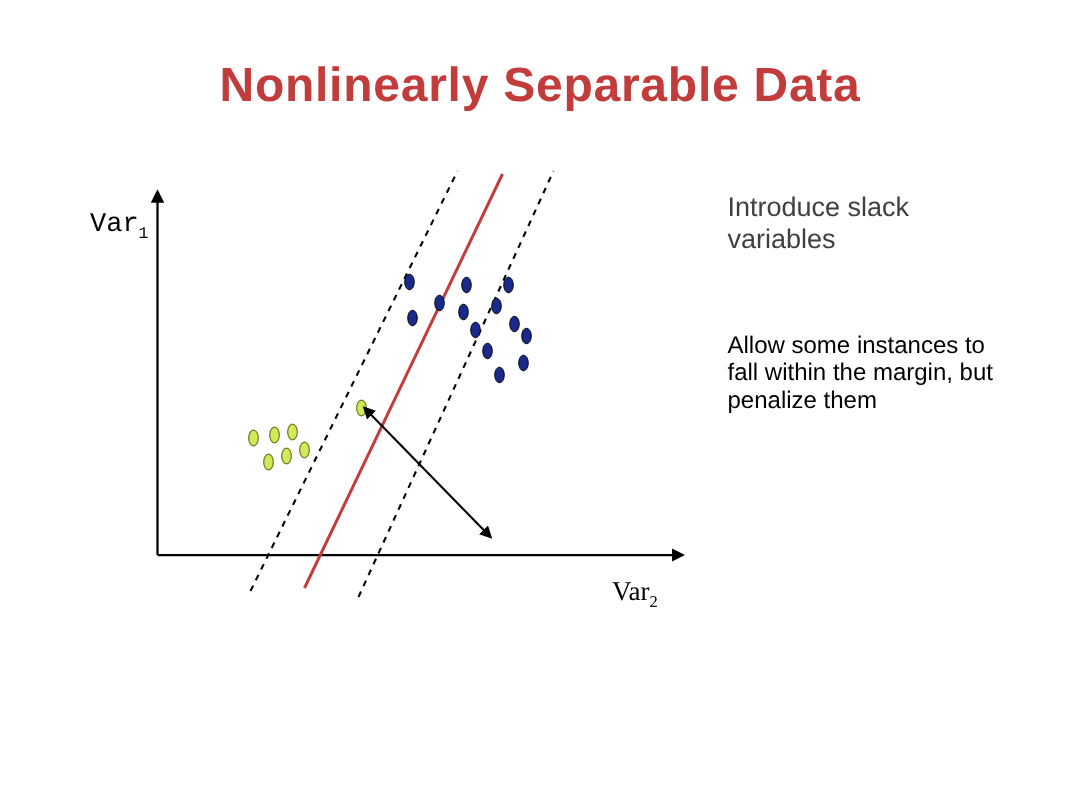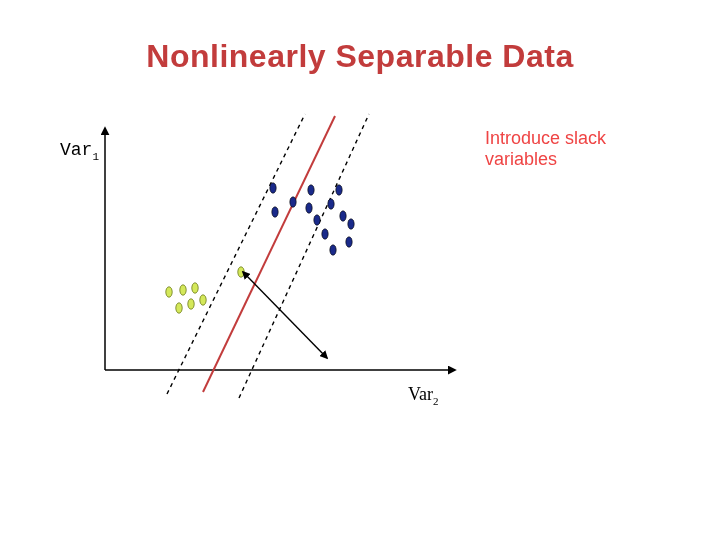--- a/index.html
+++ b/index.html
@@ -47,21 +47,21 @@
     font-family: "Times New Roman", Times, serif;
     font-size: 18px;
     color: #000;
   }
   .note1 {
     position: absolute;
     top: 128px;
     left: 485px;
     width: 170px;
     font-size: 18px;
-    color: #ef4444;
+    color: #404040;
     line-height: 1.15;
   }
   .note2 {
     position: absolute;
     top: 222px;
     left: 485px;
     width: 190px;
     font-size: 16px;
     color: #000;
     line-height: 1.15;
@@ -88,20 +88,21 @@
 
   <div class="axis-label-y">
     <span>Var</span><sub>1</sub>
   </div>
 
   <div class="axis-label-x">
     <span>Var</span><sub>2</sub>
   </div>
 
   <div class="note1">Introduce slack variables</div>
+  <div class="note2">Allow some instances to fall within the margin, but penalize them</div>
 
   <div class="plot">
     <svg id="plot-svg">
         <defs>
           <marker id="arrow" viewBox="0 0 10 10" refX="8" refY="5" markerWidth="6" markerHeight="6" orient="auto-start-reverse">
             <path d="M 0 0 L 10 5 L 0 10 z" fill="#000000"></path>
           </marker>
         </defs>
         <line x1="10" y1="250" x2="10" y2="8" stroke="#000000" stroke-width="1.5" marker-end="url(#arrow)"></line>
         <line x1="10" y1="250" x2="360" y2="250" stroke="#000000" stroke-width="1.5" marker-end="url(#arrow)"></line>

